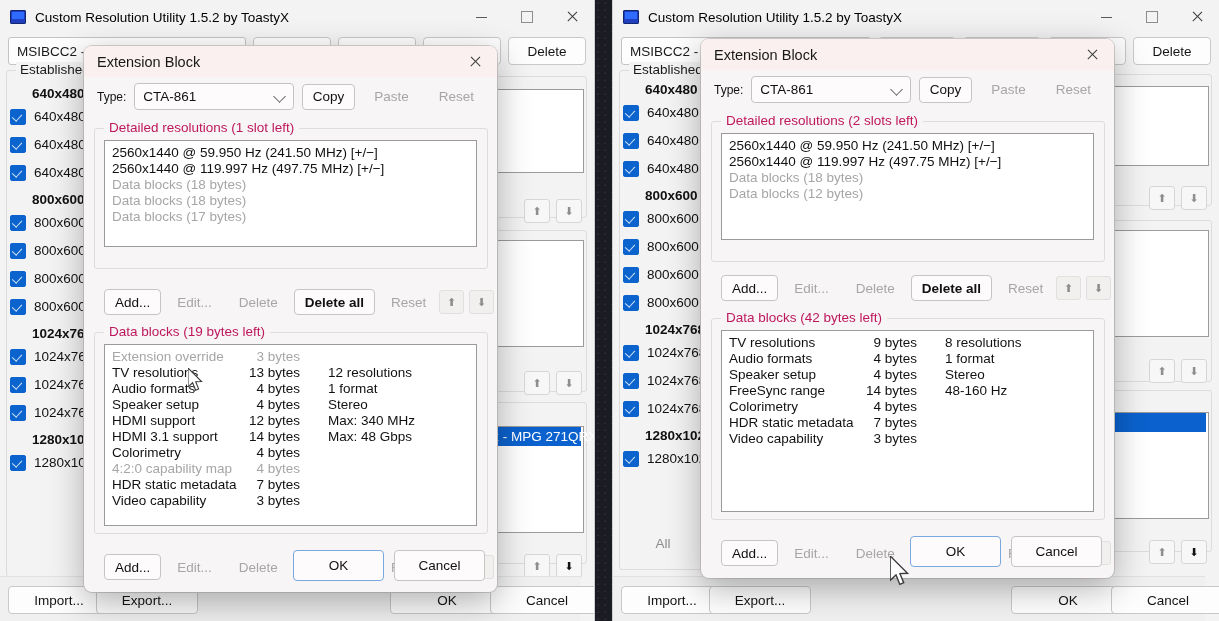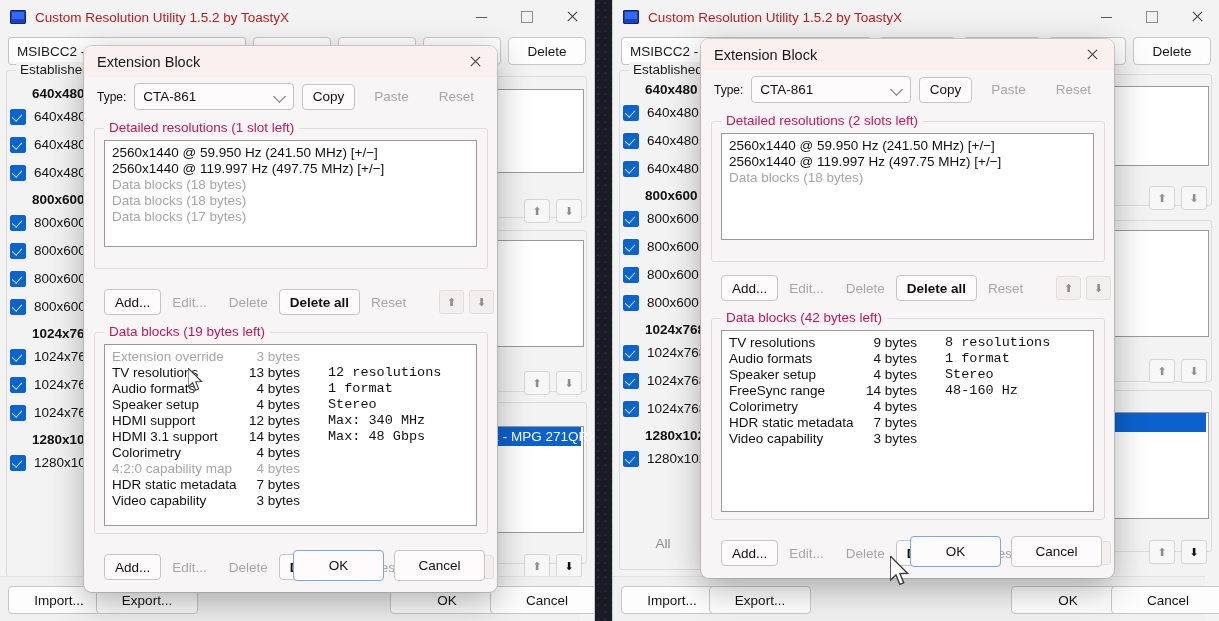--- a/index.html
+++ b/index.html
@@ -32,21 +32,21 @@
   }
   .tb-icon{
     width:16px;height:14px;margin-left:10px;margin-right:9px;
     background:#1f3fbf;border-radius:2px;position:relative;flex:0 0 auto;
     box-shadow:inset 0 0 0 1px #12256f;
   }
   .tb-icon::after{
     content:"";position:absolute;left:2px;top:2px;width:12px;height:7px;
     background:#2f6bff;
   }
-  .tb-title{font-size:13.5px;color:#b91c1c;white-space:nowrap;}
+  .tb-title{font-size:13.5px;color:#000000;white-space:nowrap;}
   .tb-btns{position:absolute;right:0;top:0;display:flex;height:34px;}
   .tb-btn{
     width:45px;height:34px;display:flex;align-items:center;justify-content:center;
     color:#4a4a4a;font-size:13px;
   }
   .tb-btn.close{color:#3a3a3a;}
   .glyph-min{display:block;width:11px;height:1px;background:#5a5a5a;}
   .glyph-max{display:block;width:10px;height:10px;border:1px solid #8d8d8d;}
   .glyph-x{position:relative;width:12px;height:12px;}
   .glyph-x::before,.glyph-x::after{
@@ -146,24 +146,24 @@
   }
   .dlist{
     position:absolute;background:#fff;border:1px solid #9a9a9a;overflow:hidden;
     font-size:13.5px;color:#111;padding:4px 0 0 0;
   }
   .dlist .li{height:16px;line-height:16px;padding-left:7px;white-space:nowrap;}
   .dlist .li.dim{color:#a6a6a6;}
   .dblist .li{display:flex;height:16px;line-height:16px;padding-left:7px;}
   .dblist .c1{width:108px;white-space:nowrap;}
   .dblist .c2{width:80px;text-align:right;white-space:nowrap;}
-  .dblist .c3{padding-left:28px;white-space:nowrap;font-family:Liberation Mono, monospace;}
+  .dblist .c3{padding-left:28px;white-space:nowrap;}
   .dblist .li.dim .c1,.dblist .li.dim .c2,.dblist .li.dim .c3{color:#a6a6a6;}
 
-  .drow-btns{position:absolute;display:flex;align-items:center;justify-content:center;}
+  .drow-btns{position:absolute;display:flex;align-items:center;gap:5px;justify-content:center;}
   .dbtn{
     height:24px;padding:0 10px;border:1px solid #c7c4c4;border-radius:4px;background:#fdfbfb;
     font-size:13.5px;color:#111;display:inline-flex;align-items:center;justify-content:center;
     white-space:nowrap;font-family:"Liberation Sans", sans-serif;
   }
   .dbtn.dis{color:#a8a5a5;background:transparent;border-color:transparent;}
   .dbtn.bold{font-weight:bold;}
   .darrows{position:absolute;display:flex;gap:5px;}
   .darr{
     width:23px;height:22px;border-radius:3px;background:#f2efef;border:1px solid #e3dfdf;
@@ -555,20 +555,21 @@
         <div class="dbtn dis">Reset</div>
       </div>
 
       <div class="dgroup" style="left:10px;top:51px;width:392px;height:139px;">
         <span class="legend">Detailed resolutions (2 slots left)</span>
       </div>
       <div class="dlist" style="left:20px;top:63px;width:371px;height:101px;">
         <div class="li">2560x1440 @ 59.950 Hz (241.50 MHz) [+/−]</div>
         <div class="li">2560x1440 @ 119.997 Hz (497.75 MHz) [+/−]</div>
         <div class="li dim">Data blocks (18 bytes)</div>
+        <div class="li dim">Data blocks (12 bytes)</div>
       </div>
       <div class="drow-btns" style="left:20px;top:205px;">
         <div class="dbtn">Add...</div>
         <div class="dbtn dis">Edit...</div>
         <div class="dbtn dis">Delete</div>
         <div class="dbtn bold">Delete all</div>
         <div class="dbtn dis">Reset</div>
       </div>
       <div class="darrows" style="left:355px;top:206px;">
         <div class="darr">⬆</div>

